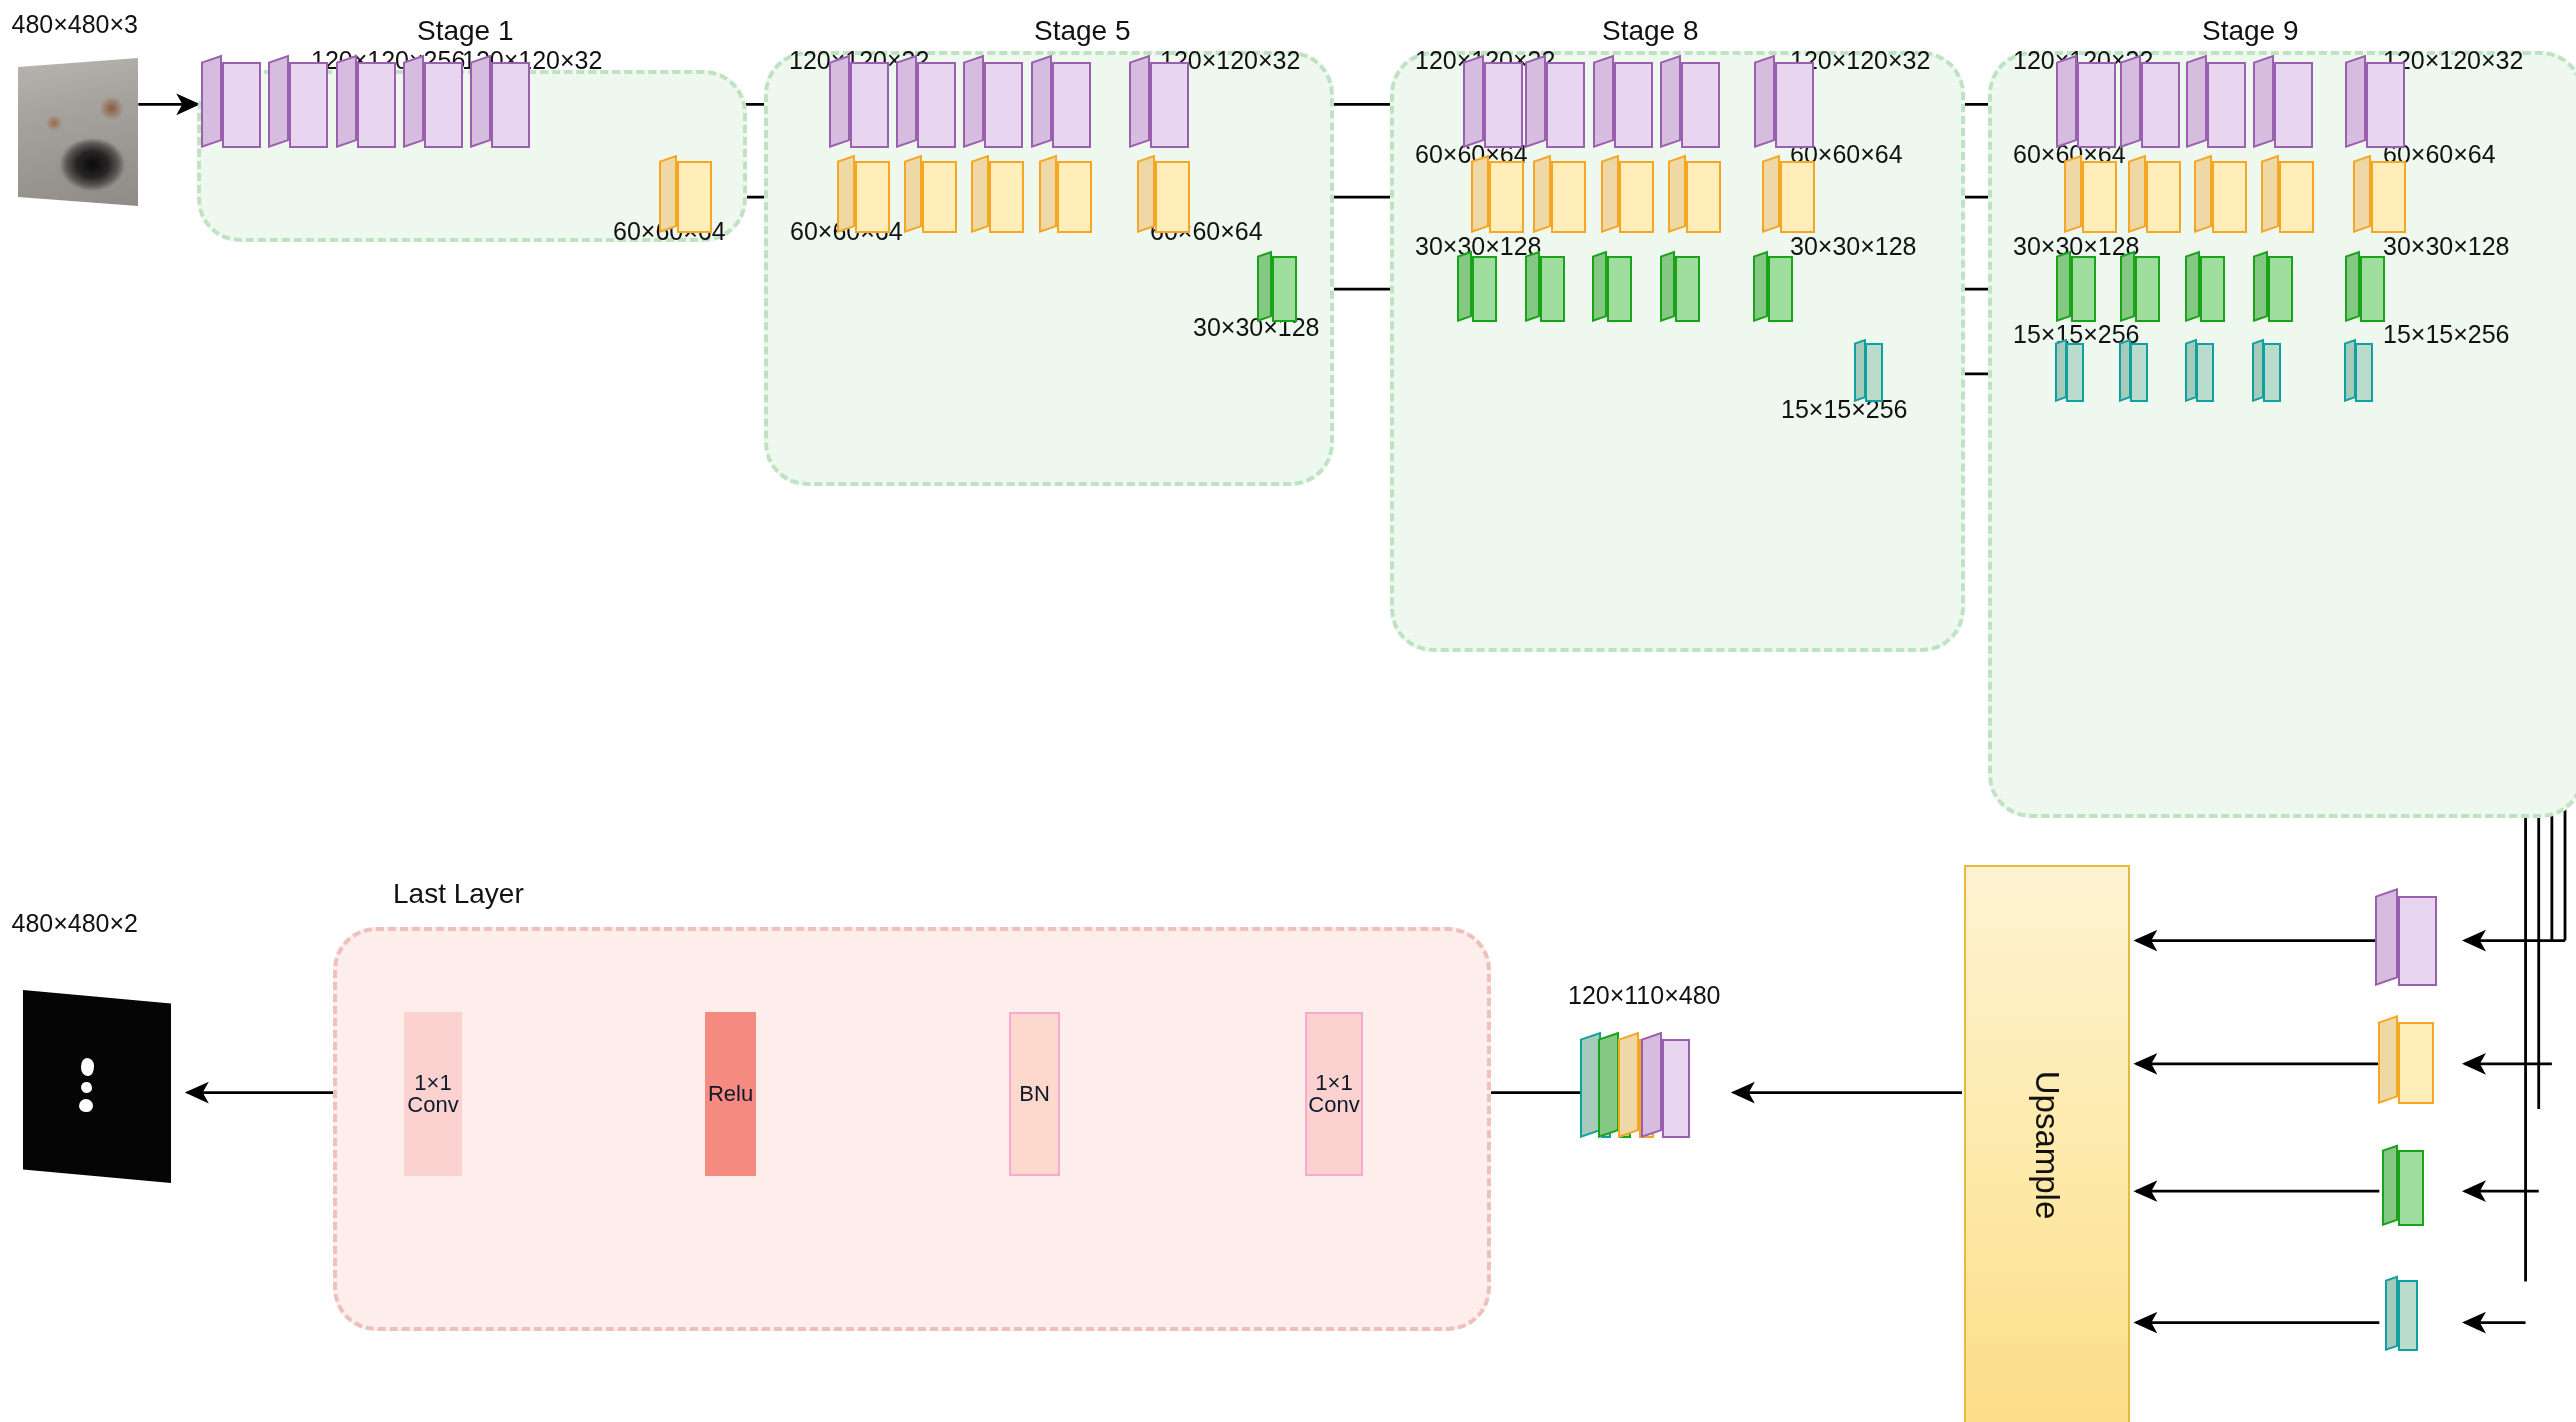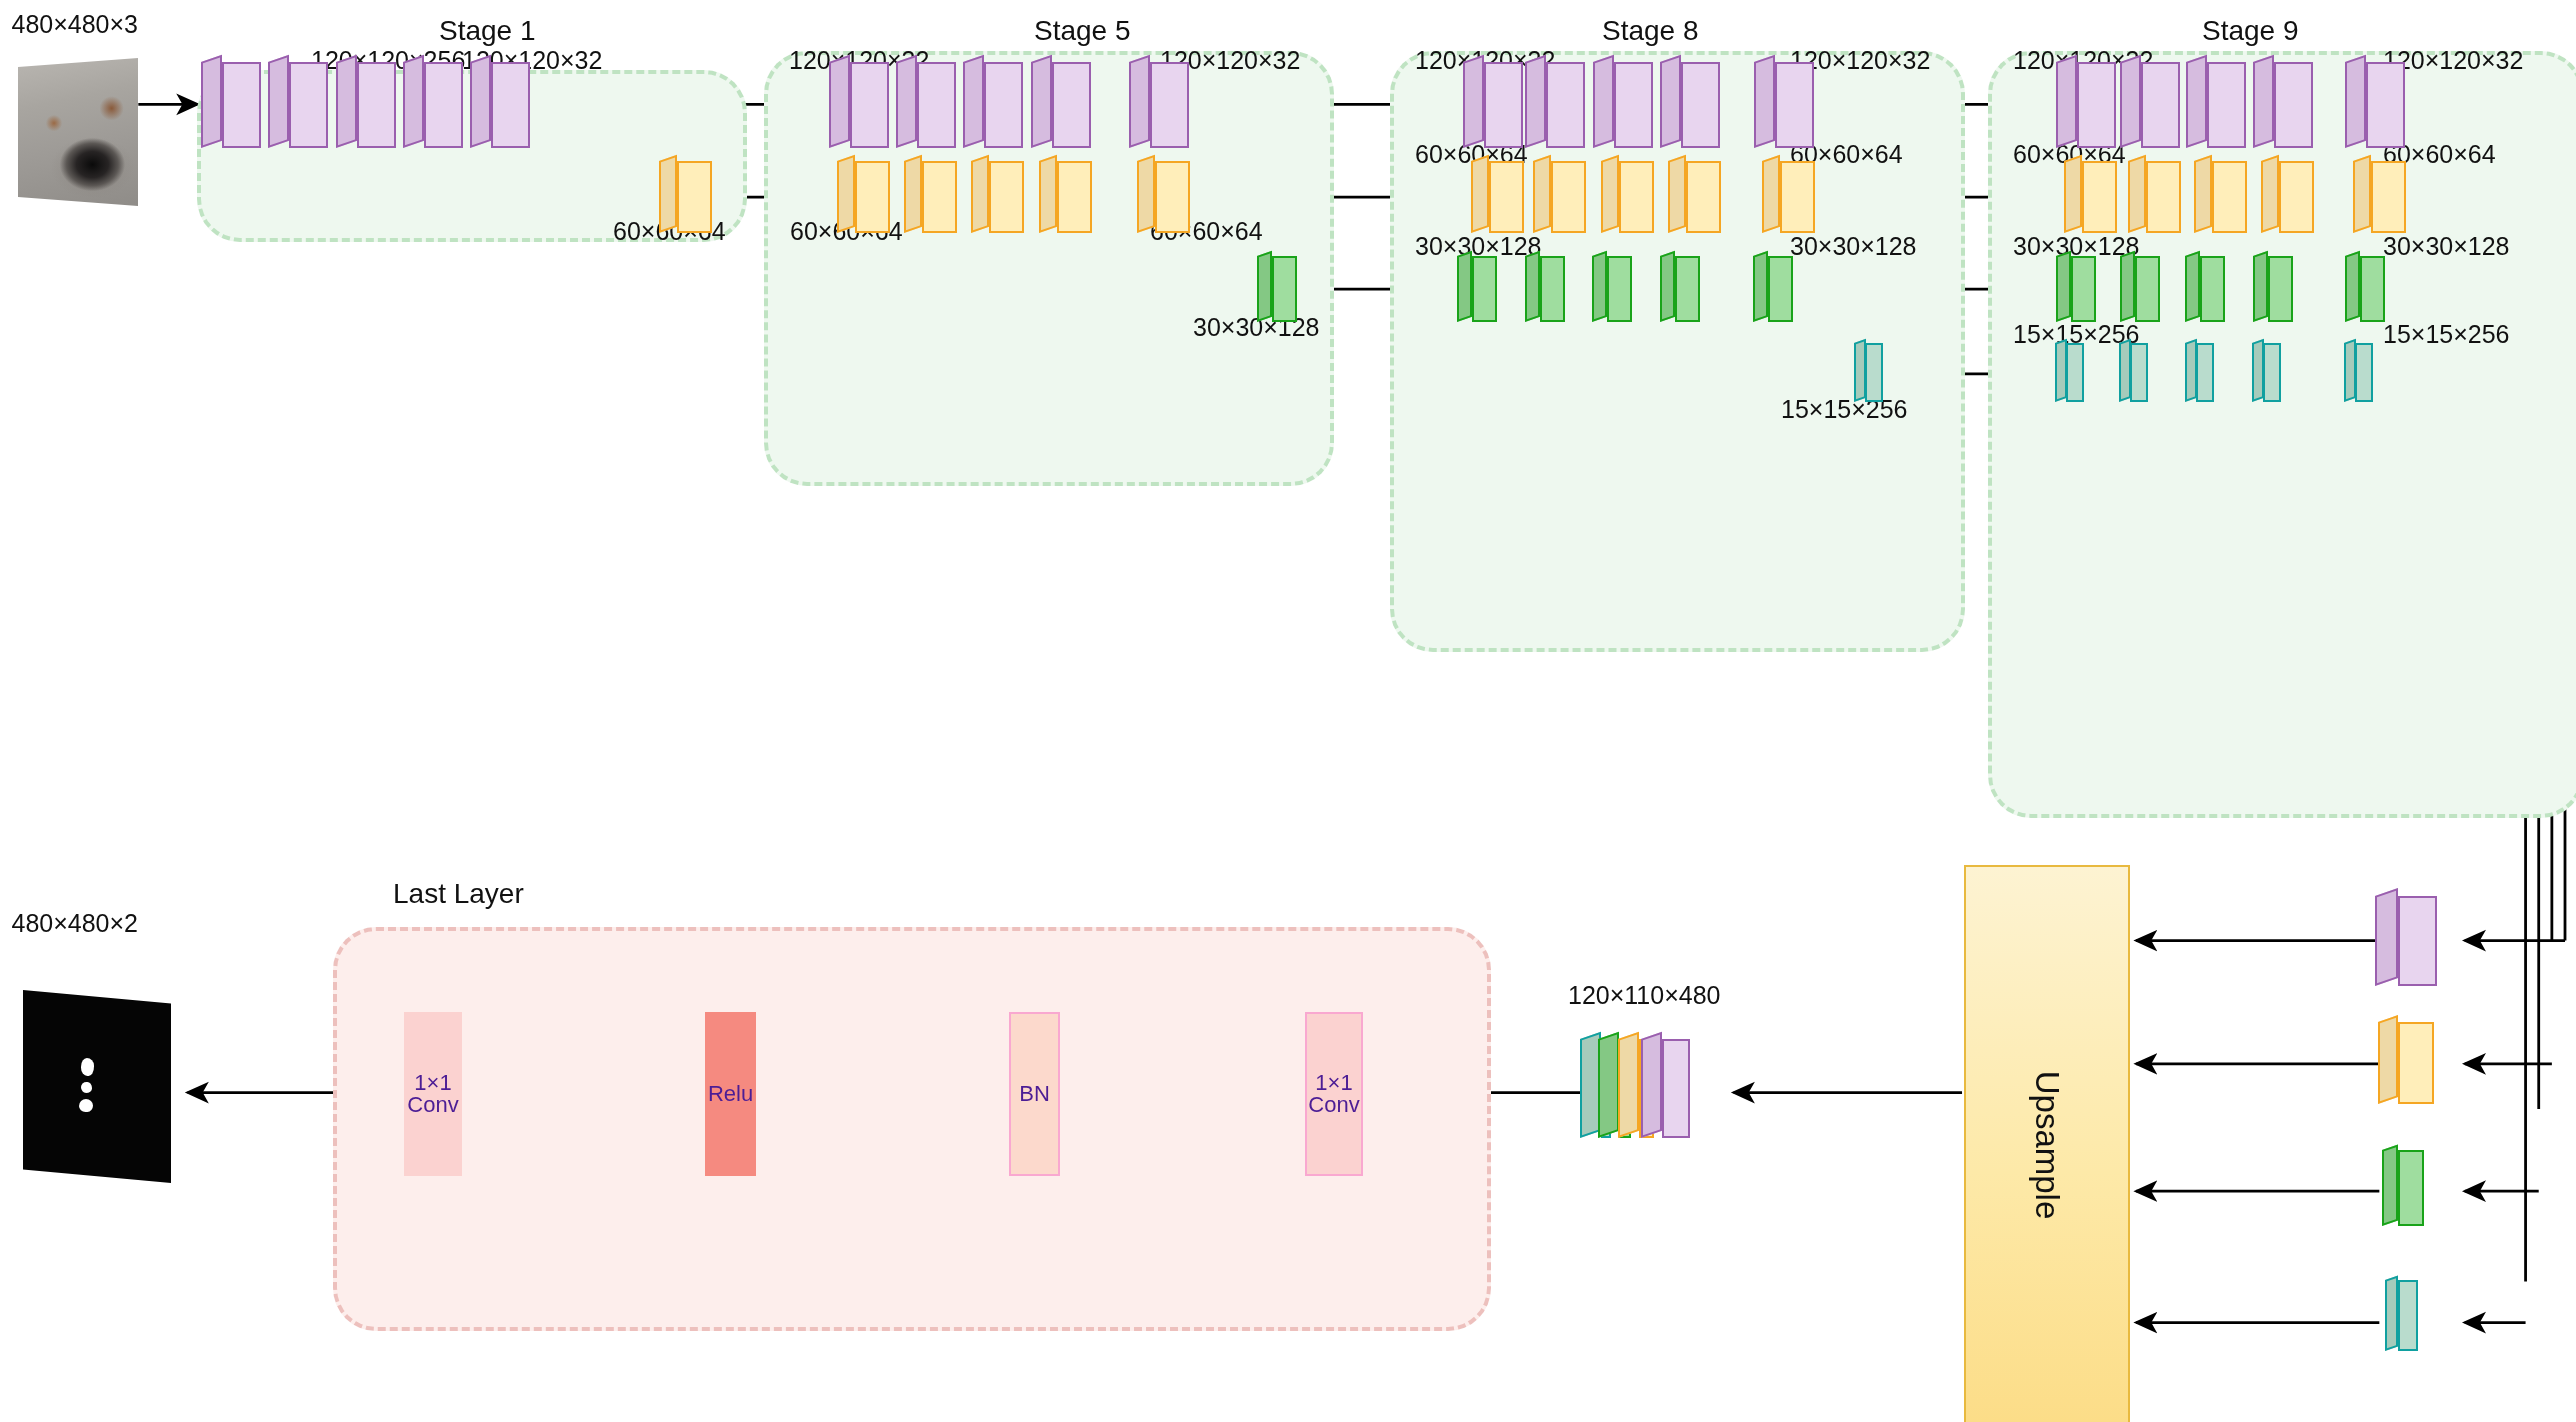--- a/index.html
+++ b/index.html
@@ -31,21 +31,21 @@
 
   
   #wires{position:absolute;left:0;top:0;width:2576px;height:1422px;pointer-events:none;}
 
   
   .photo{position:absolute;}
 
   
   .lastbox{position:absolute;border:4.1px dashed #edc0bd;border-radius:43px;background:#fdeeec;}
   .llnode{position:absolute;display:flex;flex-direction:column;align-items:center;
-          justify-content:center;font-size:22px;color:#4c1d95;line-height:1.02;box-sizing:border-box;}
+          justify-content:center;font-size:22px;color:#0f172a;line-height:1.02;box-sizing:border-box;}
 
   
   .upsample{position:absolute;border:2.5px solid #e8b93f;
             background:linear-gradient(180deg,#fdf3d2 0%,#fde9a8 55%,#fcdd88 100%);}
   .upsample span{position:absolute;left:50%;top:50%;font-size:33px;color:#111;
                  transform:translate(-50%,-50%) rotate(90deg);white-space:nowrap;}
 
   
   .concat{position:absolute;}
 </style>
@@ -191,21 +191,21 @@
                 radial-gradient(ellipse 58px 43px at 62% 74%, #8c8782 0%, rgba(140,135,130,0) 72%),
                 radial-gradient(circle at 78% 34%, #8a5a3a 0%, rgba(138,90,58,0) 9%),
                 radial-gradient(circle at 30% 44%, #9b6a45 0%, rgba(155,106,69,0) 7%),
                 linear-gradient(168deg,#b9b6b1 0%,#a8a5a0 30%,#9e9b97 58%,#8f8c88 100%);"></div>
 
   <div class="stagebox" style="left:197px;top:70px;width:542px;height:164px;"></div>
   <div class="stagebox" style="left:764px;top:51px;width:562px;height:427px;"></div>
   <div class="stagebox" style="left:1390px;top:51px;width:567px;height:593px;"></div>
   <div class="stagebox" style="left:1988px;top:51px;width:588px;height:759px;"></div>
 
-  <div class="stage-title" style="left:439px;top:15px;">Stage 1</div>
+  <div class="stage-title" style="left:417px;top:15px;">Stage 1</div>
   <div class="stage-title" style="left:1034px;top:15px;">Stage 5</div>
   <div class="stage-title" style="left:1602px;top:15px;">Stage 8</div>
   <div class="stage-title" style="left:2202px;top:15px;">Stage 9</div>
 
   <div class="lbl" style="left:311px;top:48px;">120×120×256</div>
   <div class="lbl" style="left:462px;top:48px;">120×120×32</div>
 
   <div class="lbl" style="left:789px;top:48px;">120×120×32</div>
   <div class="lbl" style="left:1160px;top:48px;">120×120×32</div>
   <div class="lbl" style="left:1415px;top:48px;">120×120×32</div>

